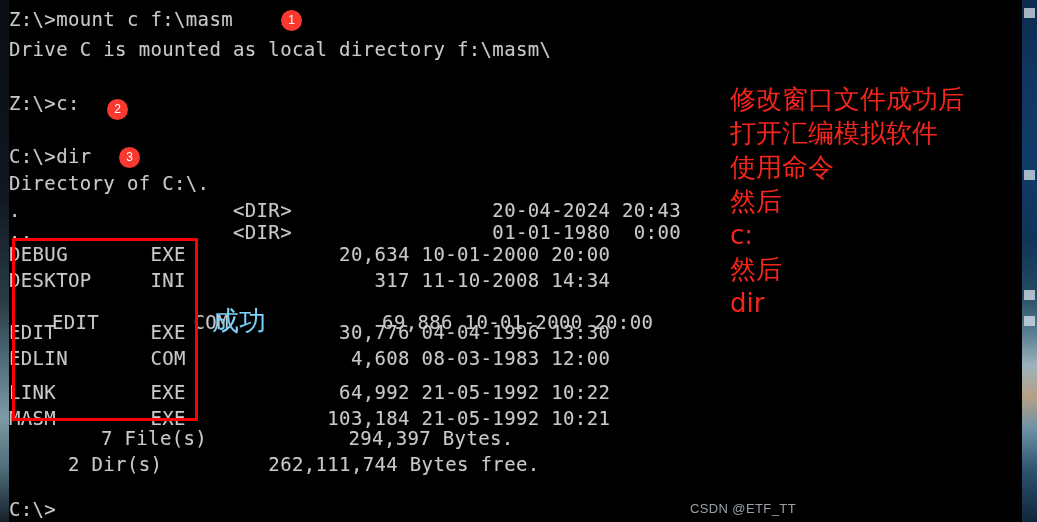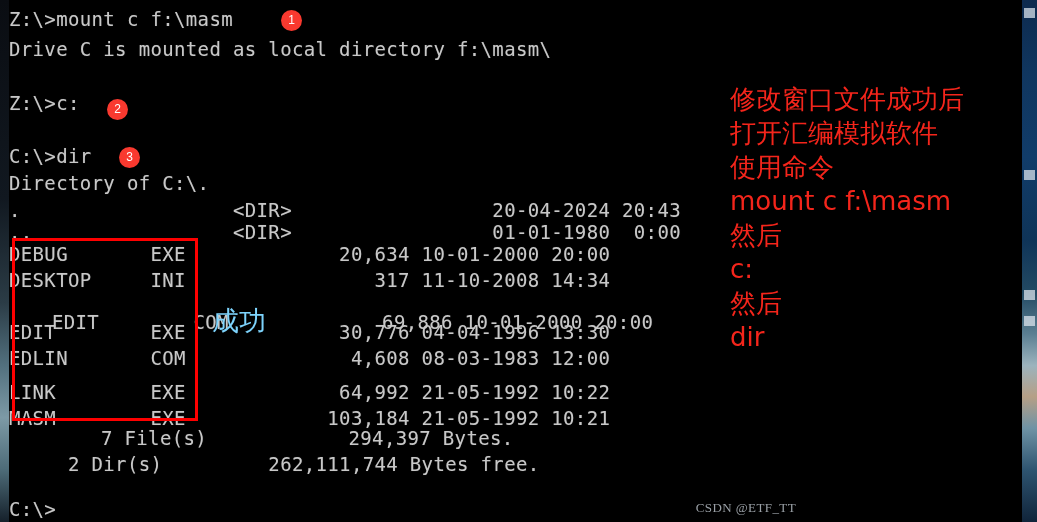--- a/index.html
+++ b/index.html
@@ -121,21 +121,21 @@
     line-height: 34px;
     white-space: pre;
   }
 
   
   #watermark {
     position: absolute;
     right: 22px;
     bottom: 6px;
     color: #9aa0a6;
-    font-family: Liberation Serif, serif;
+    font-family: Liberation Sans, sans-serif;
     font-size: 13px;
     letter-spacing: 0.4px;
     white-space: pre;
     z-index: 8;
   }
 </style>
 </head>
 <body>
 
 <div id="screen">
@@ -170,21 +170,20 @@
       </div>
 
     <div id="highlight-box" style="border-color: rgb(254, 0, 0);"></div>
 
     <div id="annot-success">成功</div>
 
     <div id="annot-panel">
         <div class="annot-row">修改窗口文件成功后</div>
         <div class="annot-row">打开汇编模拟软件</div>
         <div class="annot-row">使用命令</div>
-        <div class="annot-row">mount c f:\masm</div>
         <div class="annot-row">然后</div>
         <div class="annot-row">c:</div>
         <div class="annot-row">然后</div>
         <div class="annot-row">dir</div>
       </div>
 
     <div id="step-badges">
         <div class="step-badge" style="left: 272px; top: 10px; background: rgb(249, 57, 47);">1</div>
         <div class="step-badge" style="left: 98px; top: 99px; background: rgb(249, 57, 47);">2</div>
         <div class="step-badge" style="left: 110px; top: 147px; background: rgb(249, 57, 47);">3</div>

